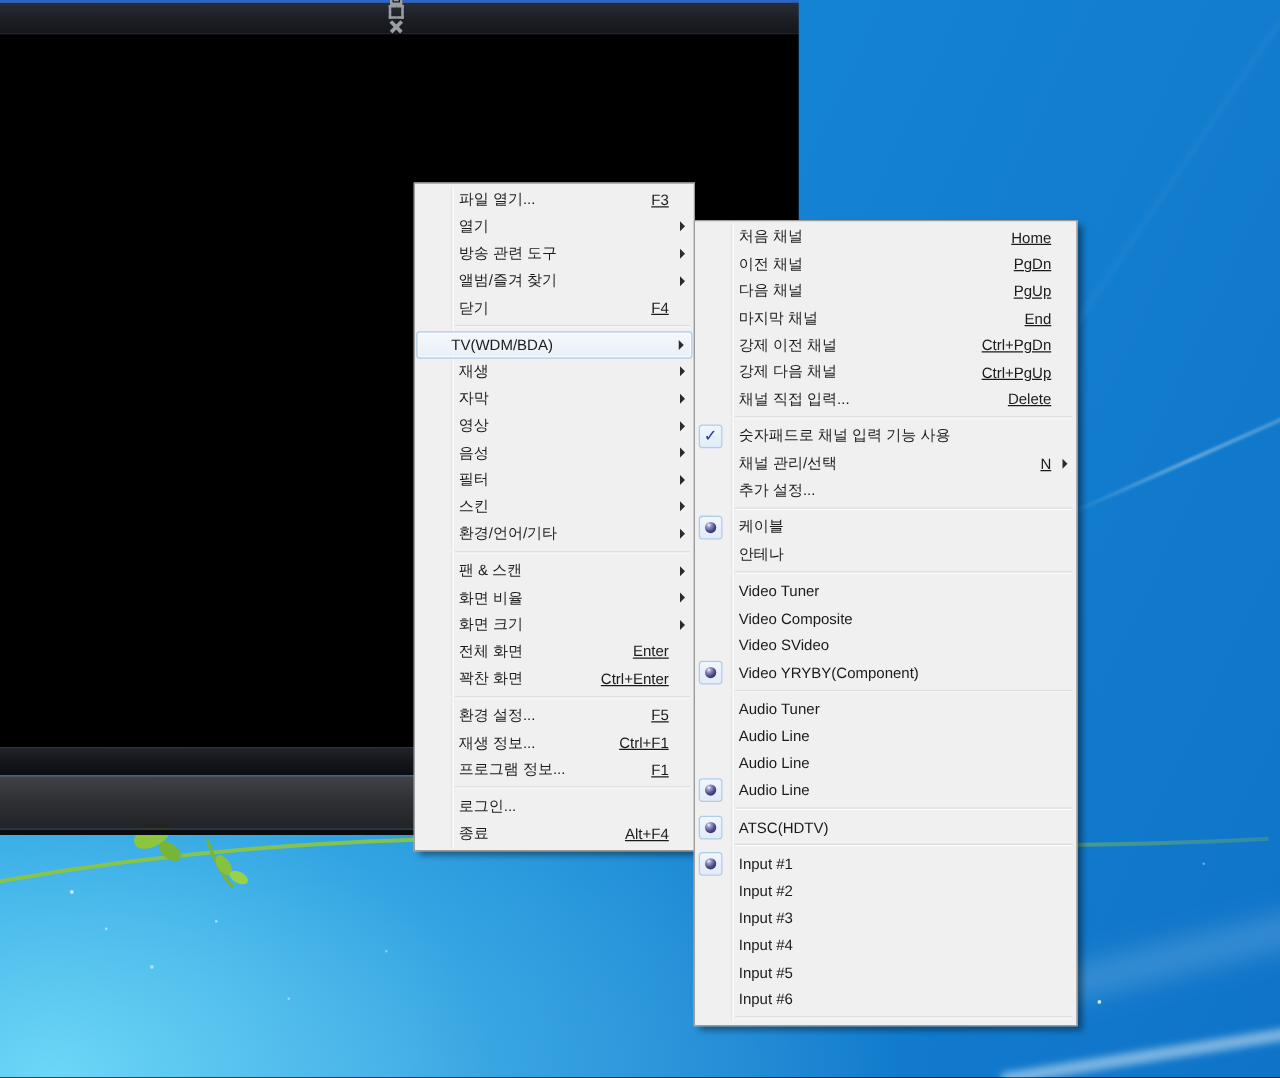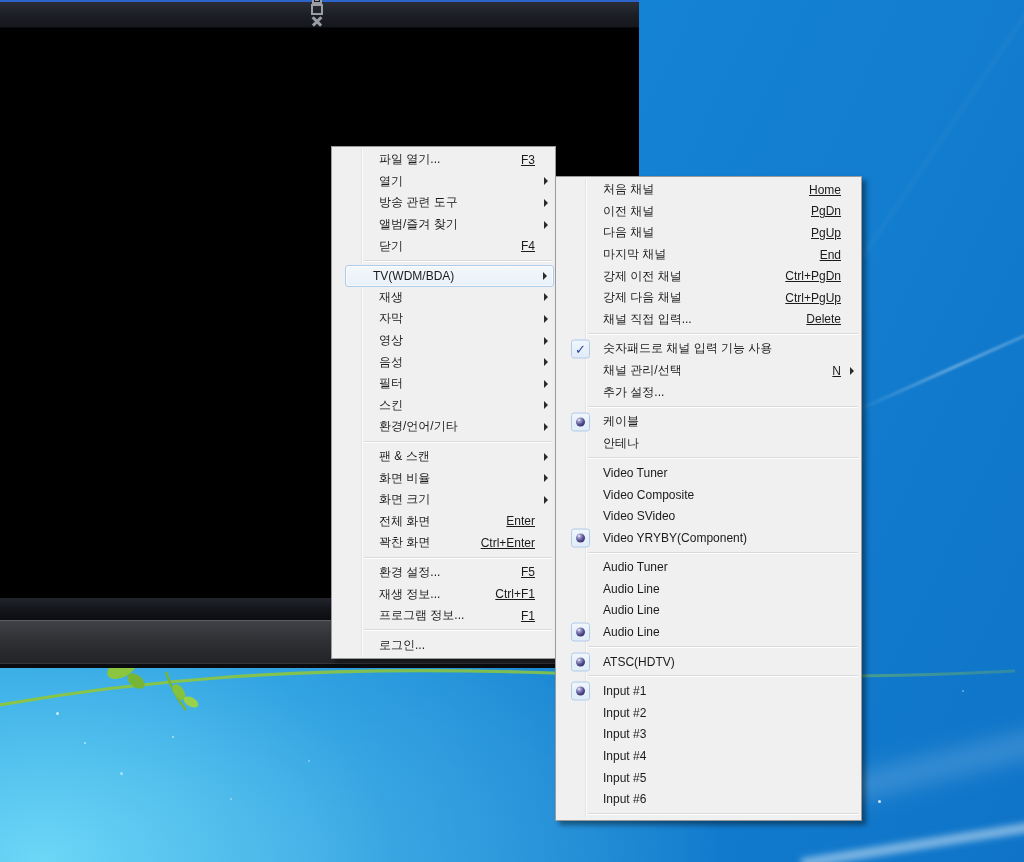--- a/index.html
+++ b/index.html
@@ -64,21 +64,21 @@
   
   .menu{
     position:absolute;box-sizing:border-box;background:#f0f0f1;border:1px solid #9b9b9b;
     padding:2px 1px;box-shadow:4px 4px 5px rgba(0,0,0,0.42);
   }
   .menu::before{content:"";position:absolute;left:29px;top:2px;bottom:2px;width:1px;background:#e2e3e4;}
   .menu::after{content:"";position:absolute;left:30px;top:2px;bottom:2px;width:1px;background:#fbfbfb;}
   #context-menu{left:331px;top:146px;width:225px;z-index:5;}
   #tv-submenu{left:555px;top:176px;width:307px;z-index:6;}
   .mi{position:relative;height:21.6px;display:flex;align-items:center;
-    padding-left:34px;padding-right:4px;box-sizing:border-box;color:#1b1b1b;font-size:12px;cursor:default;z-index:1;margin-left:12px;}
+    padding-left:34px;padding-right:4px;box-sizing:border-box;color:#1b1b1b;font-size:12px;cursor:default;z-index:1;}
   .mi-label{white-space:nowrap;}
   .mi-shortcut{margin-left:auto;margin-right:15px;white-space:nowrap;text-decoration:underline;}
   .mi-arrow{position:absolute;right:6px;top:50%;transform:translateY(-50%);
     width:0;height:0;border-left:4px solid #2b2b2b;border-top:4px solid transparent;border-bottom:4px solid transparent;}
   .mi.hl{background:linear-gradient(180deg,#f4f8fc 0%,#e9f0f8 100%);
     border:1px solid #aecbe9;border-radius:3px;
     box-shadow:inset 0 0 0 1px rgba(255,255,255,0.65);padding-left:27px;}
   .mi-sep{height:8px;display:flex;align-items:center;z-index:1;position:relative;}
   .mi-sep .line{margin-left:31px;margin-right:2px;flex:1;height:1px;background:#d9dadb;border-bottom:1px solid #ffffff;}
   .mi-iconbox{position:absolute;left:2px;top:50%;transform:translateY(-50%);
@@ -257,20 +257,24 @@
     <div class="mi">
       <span class="mi-label">프로그램 정보...</span>
       <span class="mi-shortcut">F1</span>
     </div>
     <div class="mi-sep">
       <div class="line"></div>
     </div>
     <div class="mi">
       <span class="mi-label">로그인...</span>
     </div>
+    <div class="mi">
+      <span class="mi-label">종료</span>
+      <span class="mi-shortcut">Alt+F4</span>
+    </div>
   </div>
 <div id="tv-submenu" class="menu">
     <div class="mi">
       <span class="mi-label">처음 채널</span>
       <span class="mi-shortcut">Home</span>
     </div>
     <div class="mi">
       <span class="mi-label">이전 채널</span>
       <span class="mi-shortcut">PgDn</span>
     </div>

